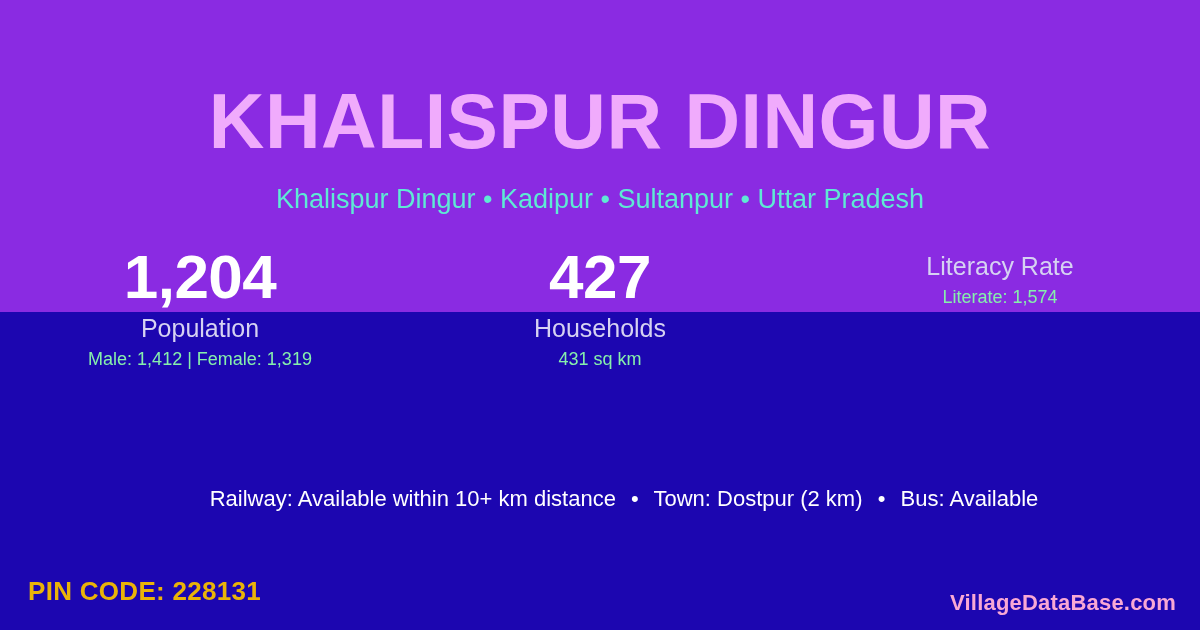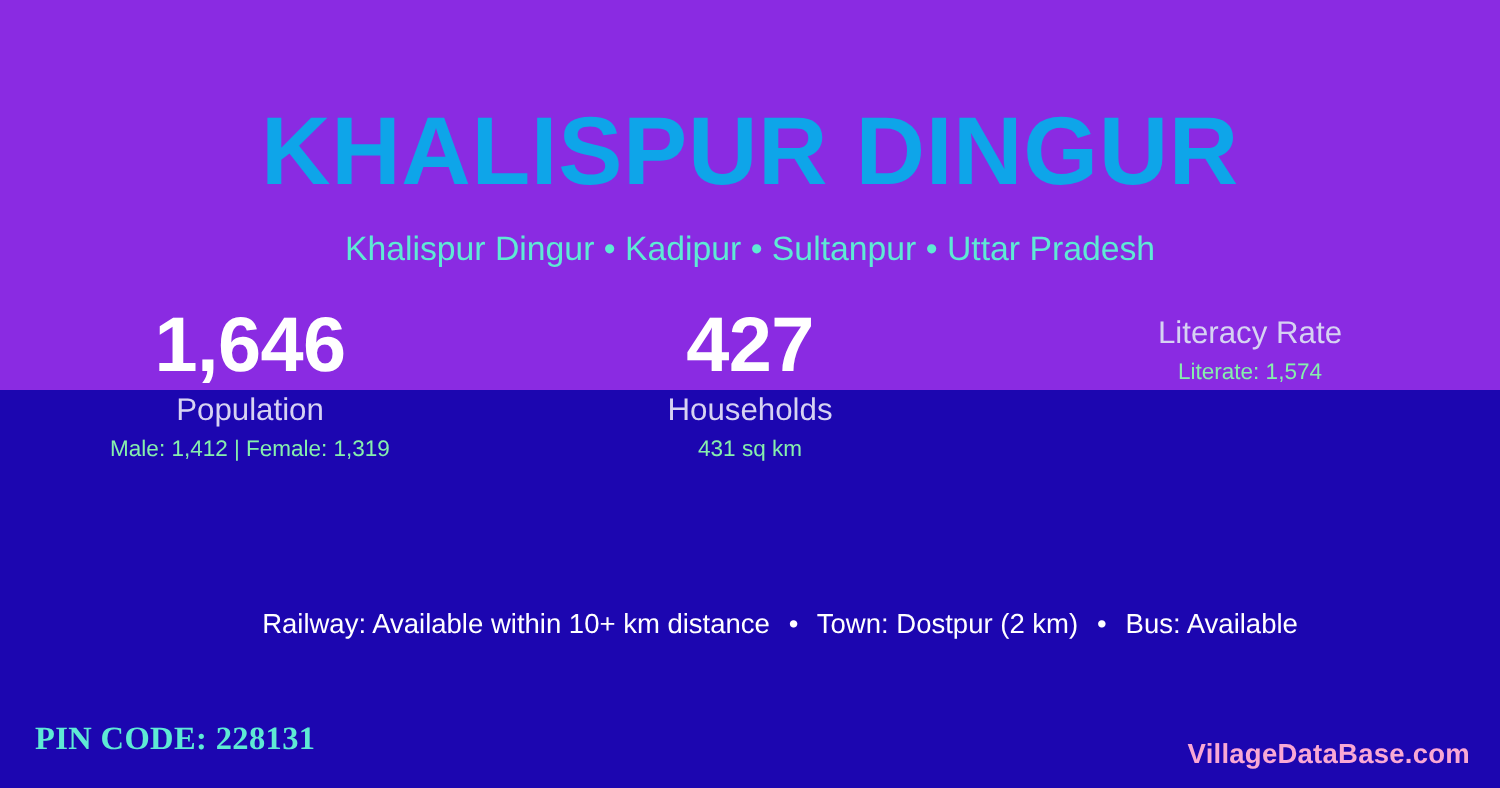--- a/index.html
+++ b/index.html
@@ -43,21 +43,21 @@
     width: 1200px;
     height: 240px;
     text-align: center;
   }
 
   #village-title {
     position: absolute;
     left: 0;
     top: 82px;
     width: 1200px;
-    color: #0ea5e9;
+    color: #f0abfc;
     font-size: 77px;
     font-weight: 700;
     letter-spacing: 0.5px;
     line-height: 78px;
     white-space: nowrap;
   }
 
   #village-subtitle {
     position: absolute;
     left: 0;
@@ -134,27 +134,26 @@
     display: inline-block;
     padding: 0 9px;
     color: #FFFFFF;
   }
 
   
   #pin-code {
     position: absolute;
     left: 28px;
     top: 576px;
-    color: #5eead4;
+    color: #eab308;
     font-size: 26px;
     font-weight: 700;
     letter-spacing: 0.3px;
     line-height: 30px;
     white-space: nowrap;
-    font-family: Liberation Serif, serif;
   }
 
   #brand {
     position: absolute;
     right: 24px;
     top: 590px;
     color: #f9a8d4;
     font-size: 22px;
     font-weight: 700;
     letter-spacing: 0.2px;
@@ -170,21 +169,21 @@
   <div id="banner"></div>
 
   <div id="header">
     <div id="village-title">KHALISPUR DINGUR</div>
     <div id="village-subtitle">Khalispur Dingur  •  Kadipur  •  Sultanpur  •  Uttar Pradesh</div>
   </div>
 
   <div id="stats-row">
 
     <div class="stat-block">
-      <span class="stat-value">1,646</span>
+      <span class="stat-value">1,204</span>
       <span class="stat-label">Population</span>
       <span class="stat-detail">Male: 1,412 | Female: 1,319</span>
     </div>
 
     <div class="stat-block">
       <span class="stat-value">427</span>
       <span class="stat-label">Households</span>
       <span class="stat-detail">431 sq km</span>
     </div>
 

